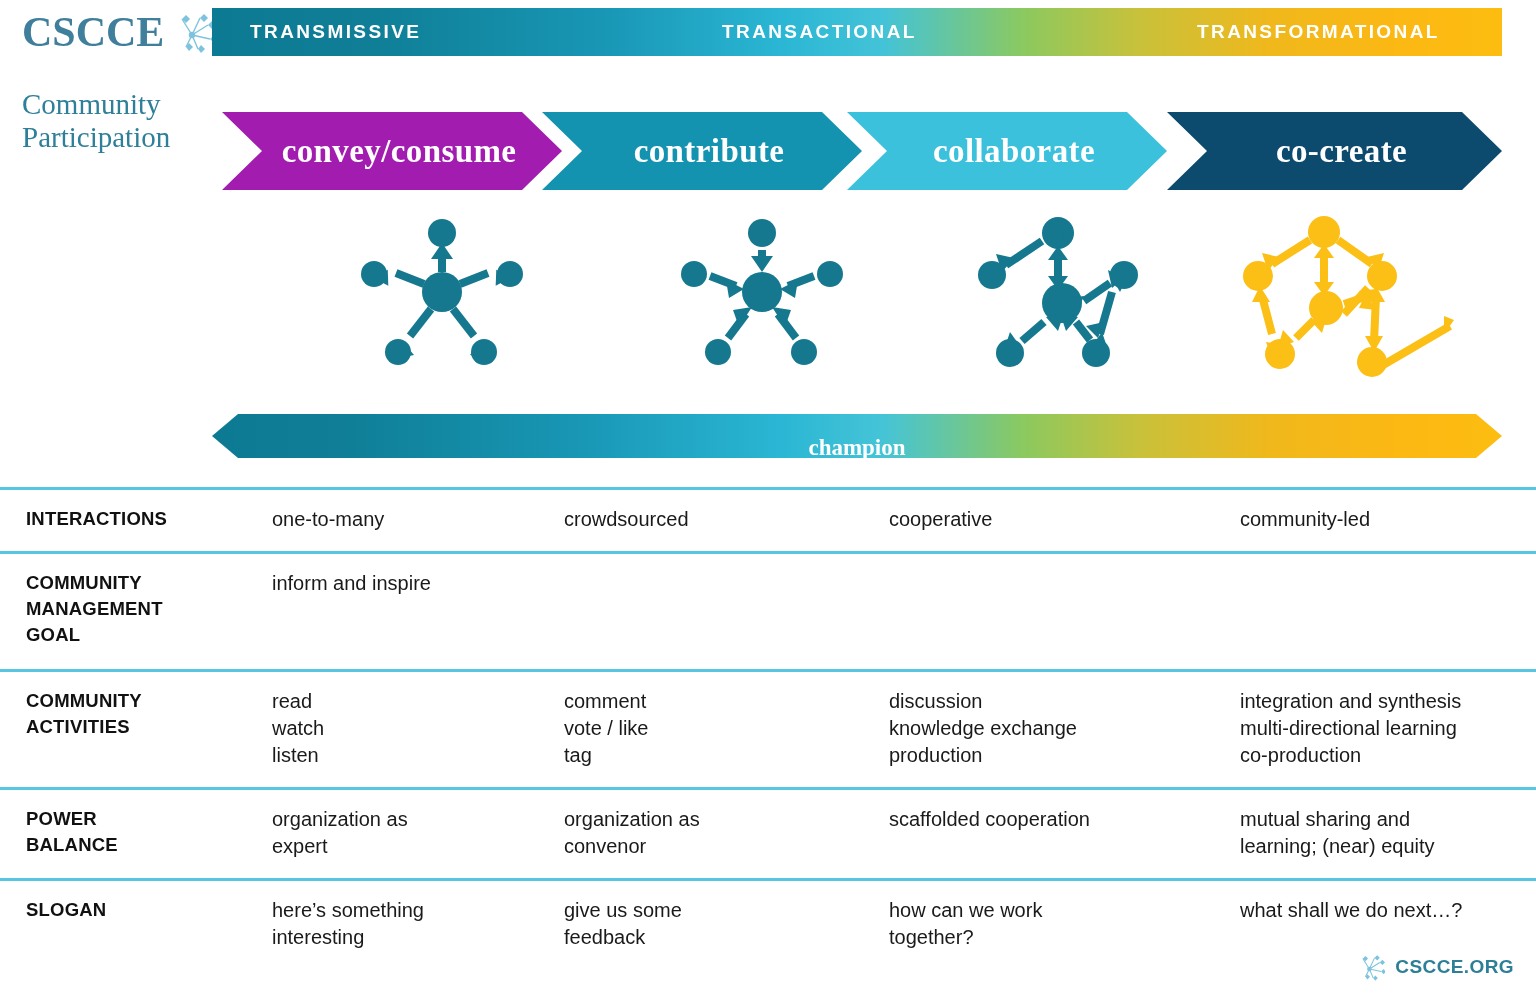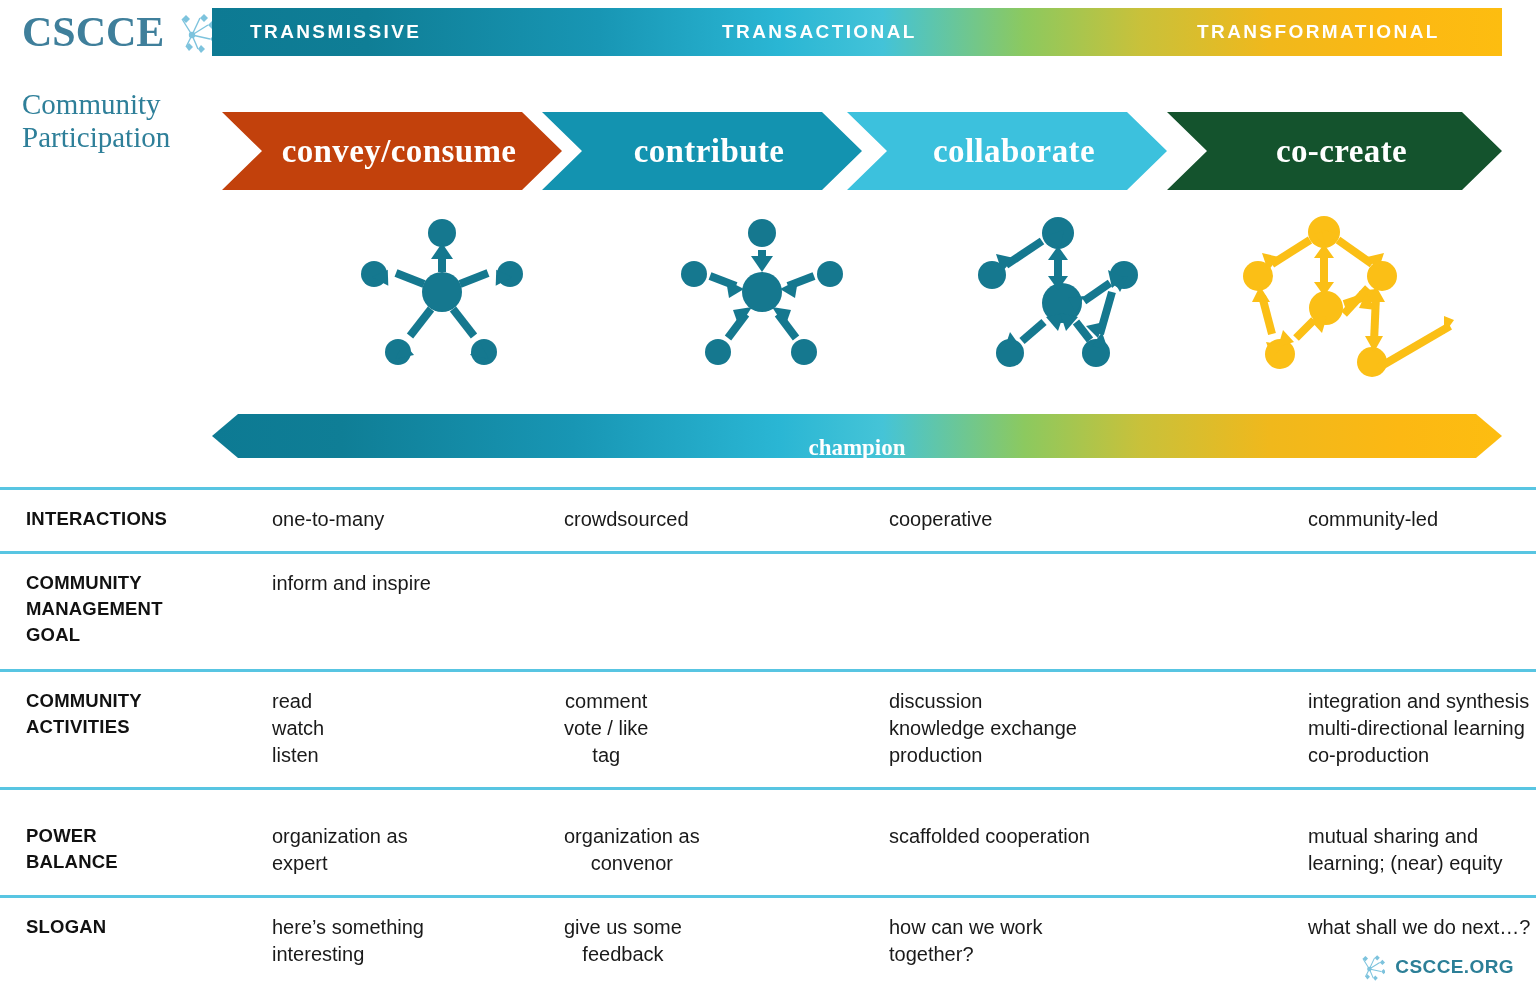--- a/index.html
+++ b/index.html
@@ -96,23 +96,23 @@
     font-weight: bold; font-size: 18.5px; line-height: 26px;
     color: #111111; letter-spacing: 0.2px;
   }
   .row-label span { display: block; }
   .cell {
     position: absolute; top: 16px;
     font-size: 20px; line-height: 27px; color: #1a1a1a;
   }
   .cell span { display: block; white-space: nowrap; }
   .c0 { left: 272px; }
-  .c1 { left: 564px; text-align: center; }
+  .c1 { left: 564px; }
   .c2 { left: 889px; }
-  .c3 { left: 1308px; }
+  .c3 { left: 1240px; }
 
   
   .footer-logo {
     position: absolute; right: 22px; bottom: 20px;
     display: flex; align-items: center; gap: 10px;
   }
   .footer-mark { width: 30px; height: 30px; display: block; }
   .footer-text {
     font-weight: bold; font-size: 19px; color: #2c7f97; letter-spacing: 0.4px;
   }
@@ -150,30 +150,30 @@
     <span>Participation</span>
   </div>
 
   <div class="spectrum-bar">
     <div class="spectrum-label s0">TRANSMISSIVE</div>
     <div class="spectrum-label s1">TRANSACTIONAL</div>
     <div class="spectrum-label s2">TRANSFORMATIONAL</div>
   </div>
 
   <div class="stage-row">
-    <div class="stage" id="stage0" style="left: 10px; width: 340px; background: #c2410c;">
+    <div class="stage" id="stage0" style="left: 10px; width: 340px; background: #a21caf;">
       <div class="stage-label">convey/consume</div>
     </div>
     <div class="stage" id="stage1" style="left: 330px; width: 320px; background: rgb(19, 147, 176);">
       <div class="stage-label">contribute</div>
     </div>
     <div class="stage" id="stage2" style="left: 635px; width: 320px; background: rgb(60, 193, 221);">
       <div class="stage-label">collaborate</div>
     </div>
-    <div class="stage" id="stage3" style="left: 955px; width: 335px; background: #14532d;">
+    <div class="stage" id="stage3" style="left: 955px; width: 335px; background: #0c4a6e;">
       <div class="stage-label">co-create</div>
     </div>
   </div>
 
   <div class="diagrams">
 
     <div class="diagram" id="diag0" style="left: 75px; width: 310px;">
       <svg width="180" height="170" viewBox="0 0 180 170">
         <g fill="#15788f">
           <circle cx="90" cy="82" r="20"></circle>
@@ -362,21 +362,21 @@
             <span>production</span>
           </div>
           <div class="cell c3">
             <span>integration and synthesis</span>
             <span>multi-directional learning</span>
             <span>co-production</span>
           </div>
         </div>
       </div>
       <div class="row">
-        <div class="row-inner" style="height: 88px; margin-top: 17px;">
+        <div class="row-inner" style="height: 88px;">
           <div class="row-label">
             <span>POWER</span>
             <span>BALANCE</span>
           </div>
           <div class="cell c0">
             <span>organization as</span>
             <span>expert</span>
           </div>
           <div class="cell c1">
             <span>organization as</span>

